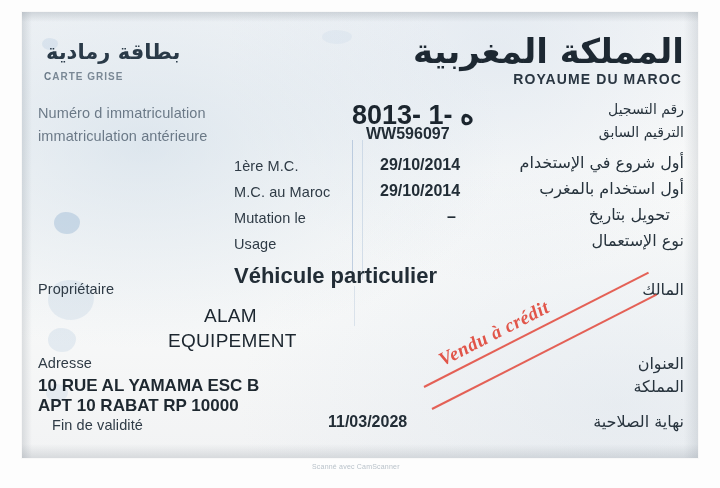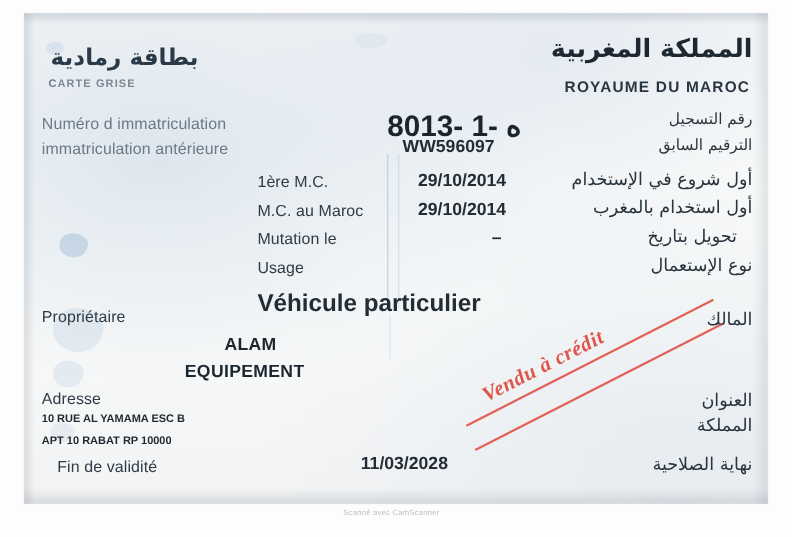--- a/index.html
+++ b/index.html
@@ -93,21 +93,21 @@
     font-size: 16px;
     text-align: right;
   }
   .ar-mid { font-size: 14px; }
 
   
   .hdr-ar-title {
     font-family: "DejaVu Sans", sans-serif;
     direction: rtl;
     color: #1d2832;
-    font-size: 23px;
+    font-size: 34px;
     font-weight: bold;
   }
   .hdr-lat-sub {
     color: #2a3642;
     font-size: 14px;
     font-weight: bold;
     letter-spacing: 1.1px;
   }
   .hdr-ar-card {
     font-family: "DejaVu Sans", sans-serif;
@@ -132,27 +132,27 @@
     font-weight: bold;
   }
   .val-plate {
     font-size: 27px;
     font-weight: bold;
     color: #1b252e;
     letter-spacing: 0.5px;
   }
   .owner {
     color: #1c262f;
-    font-size: 16px;
-    font-weight: bold;
+    font-size: 19px;
+    font-weight: normal;
     letter-spacing: 0.3px;
   }
   .addr {
     color: #1e2830;
-    font-size: 10px;
+    font-size: 17px;
     font-weight: bold;
   }
 
   
   #stamp {
     position: absolute;
     left: 398px;
     top: 246px;
     width: 268px;
     height: 150px;

